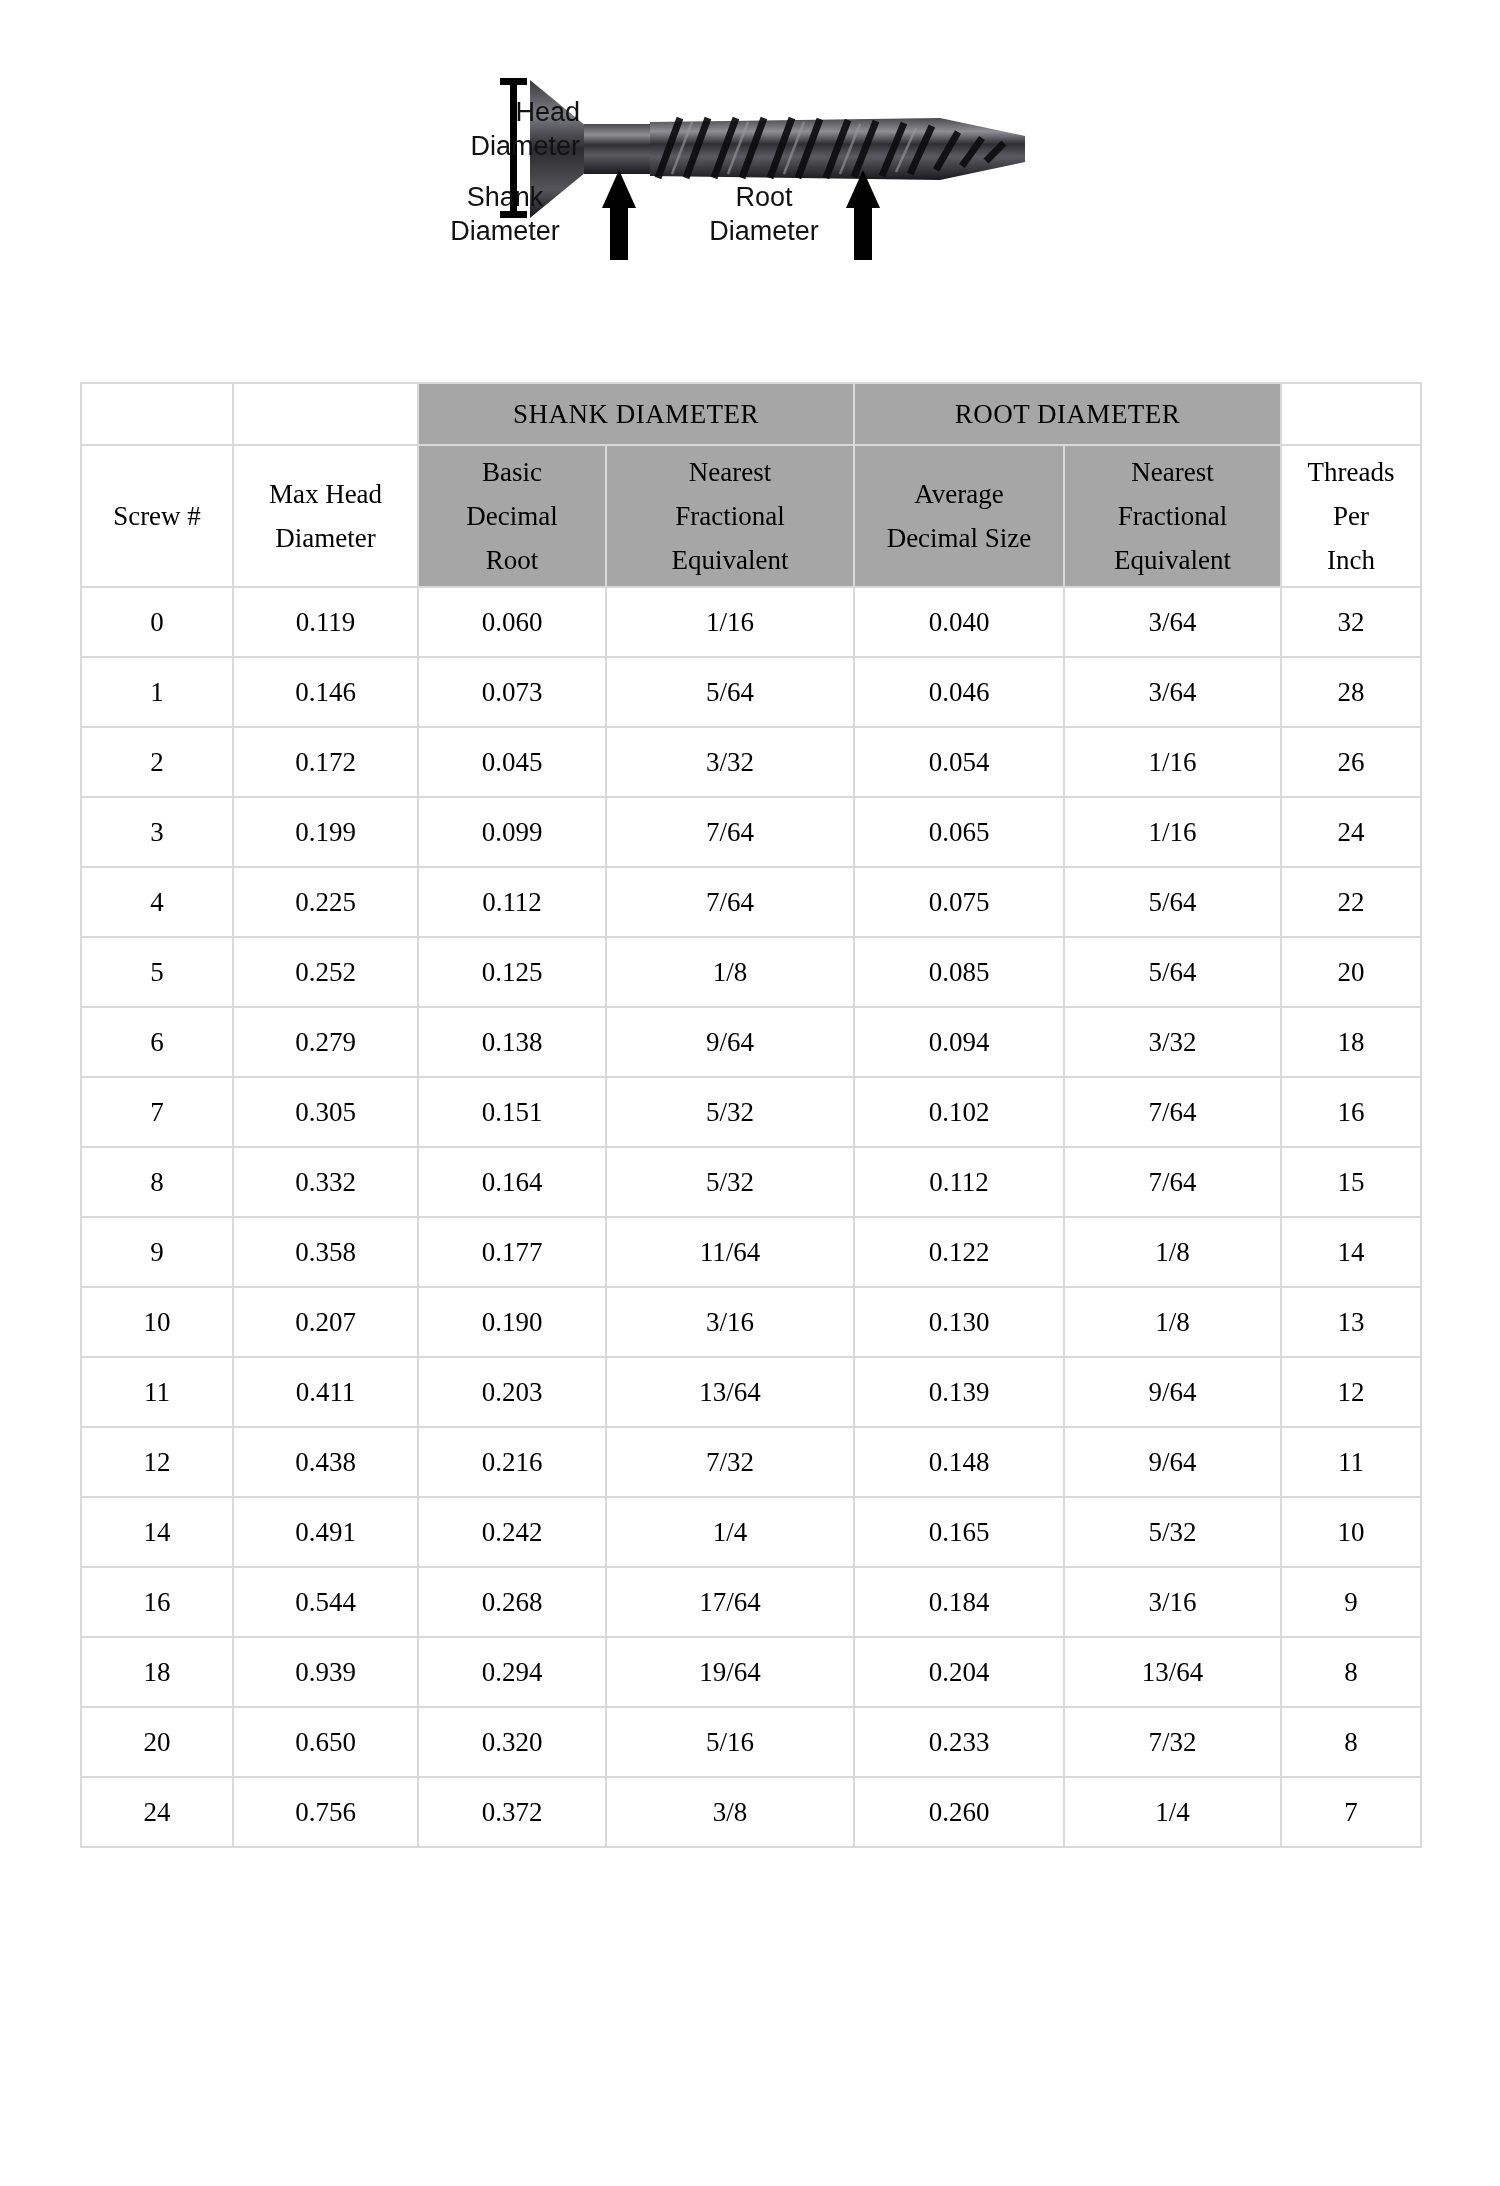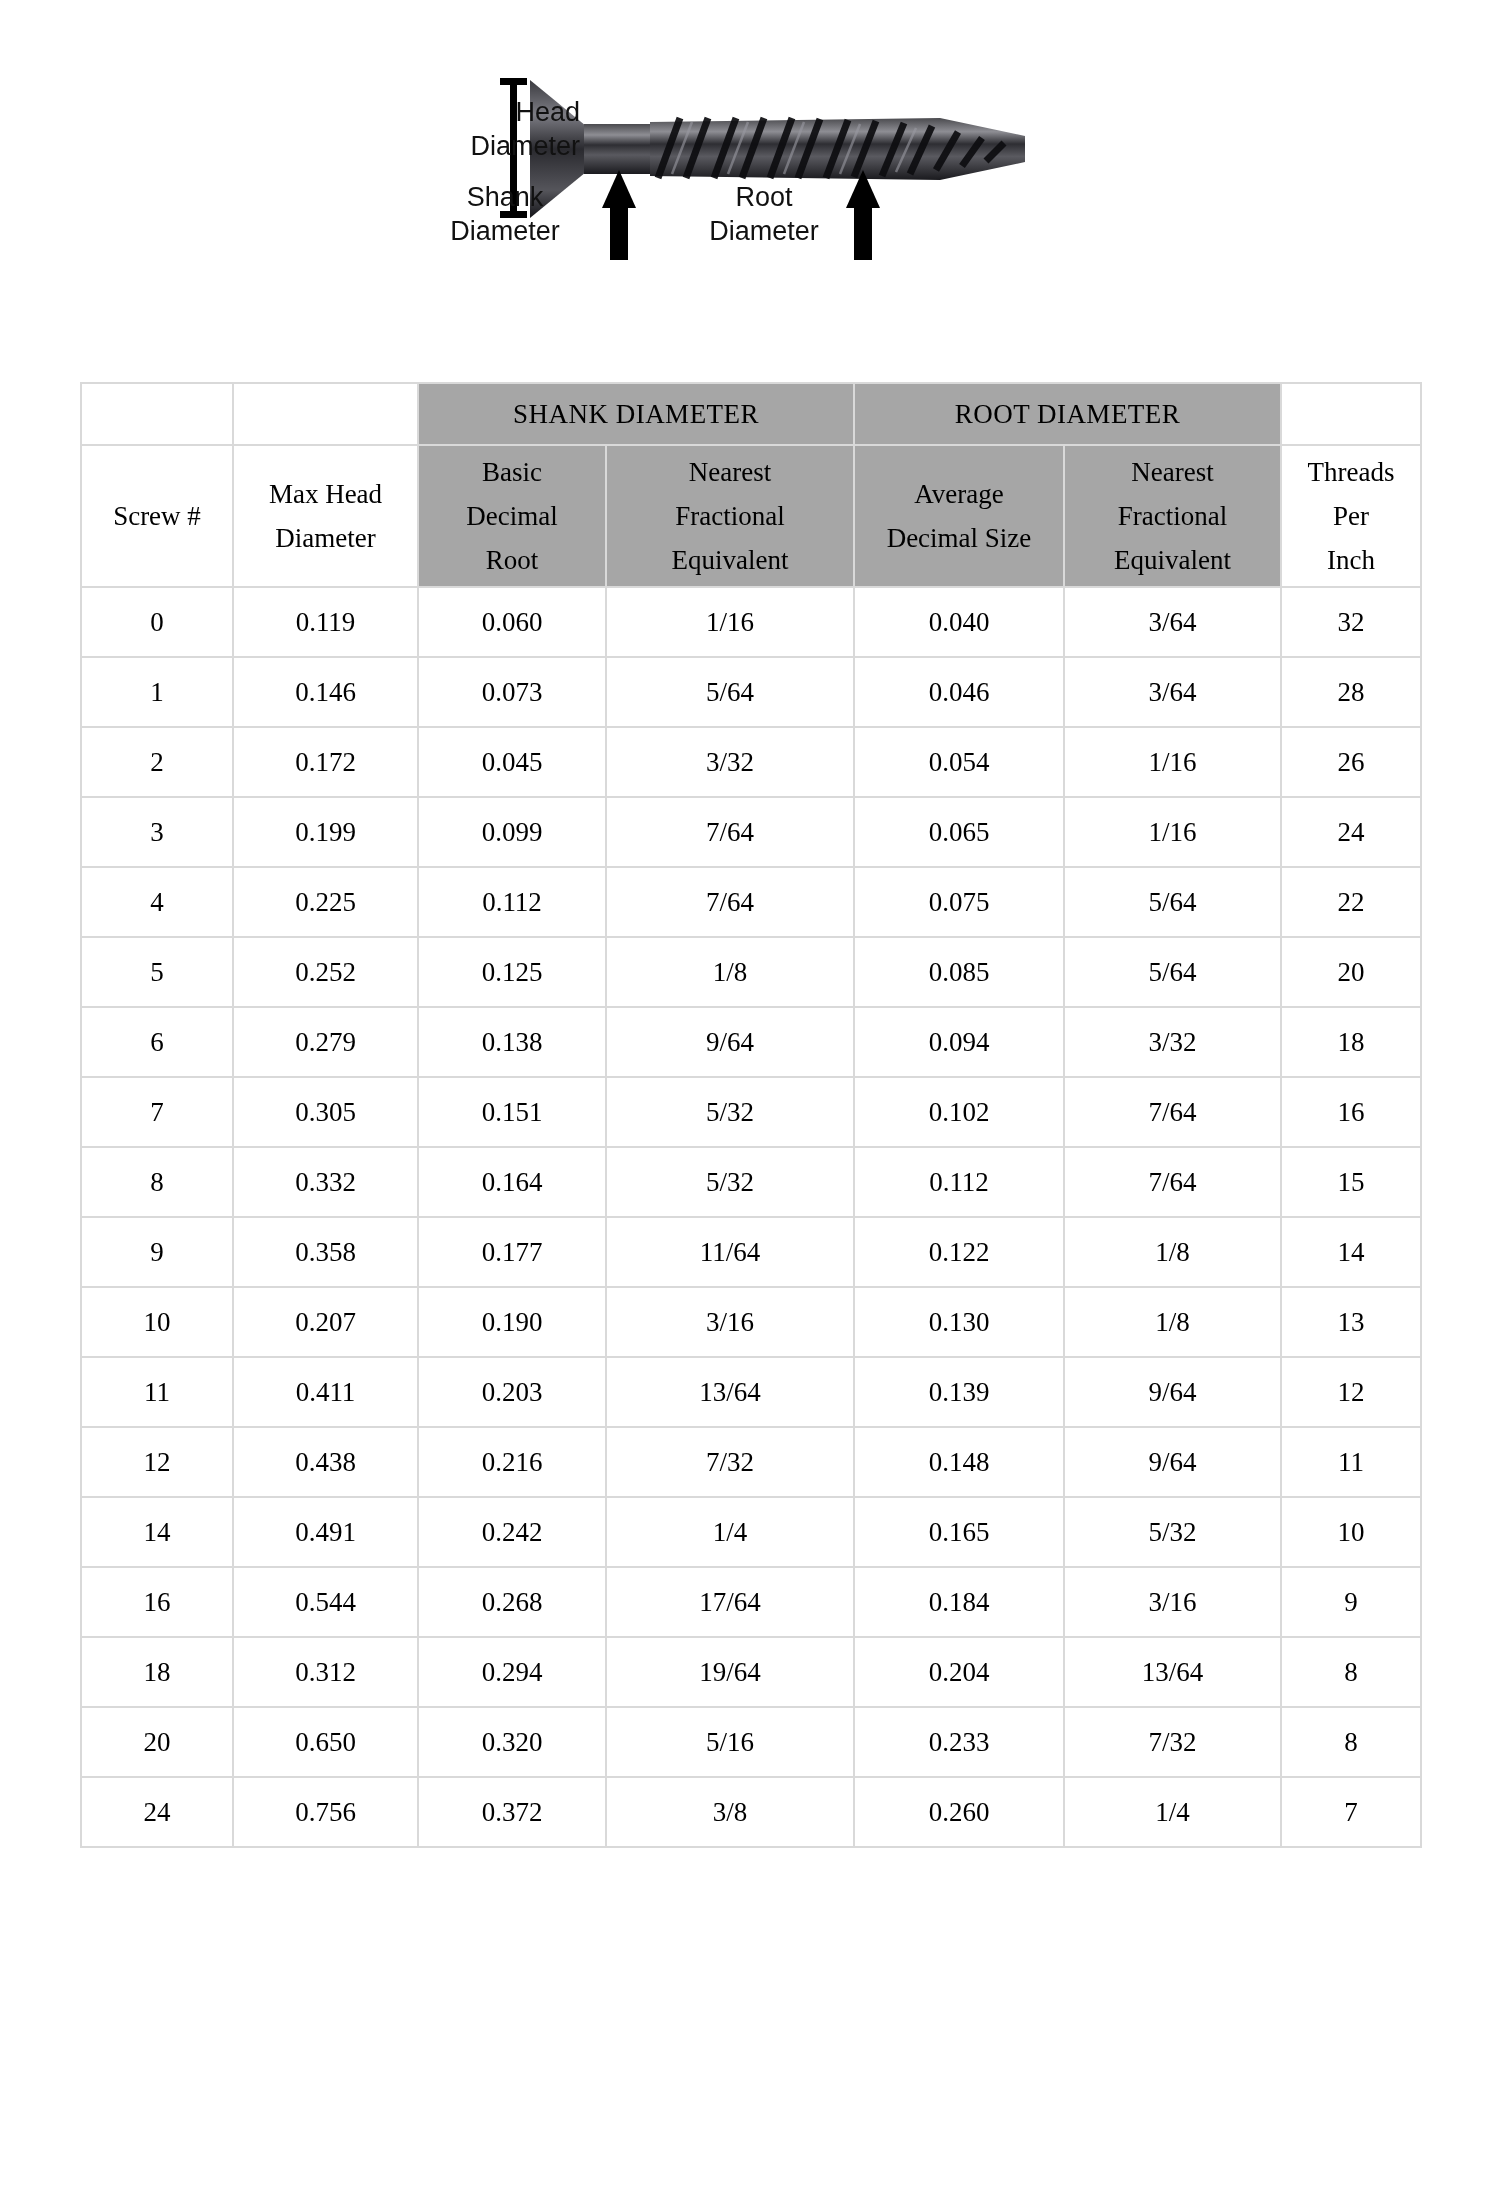--- a/index.html
+++ b/index.html
@@ -330,21 +330,21 @@
         <td>16</td>
         <td>0.544</td>
         <td>0.268</td>
         <td>17/64</td>
         <td>0.184</td>
         <td>3/16</td>
         <td>9</td>
       </tr>
       <tr class="data-row">
         <td>18</td>
-        <td>0.312</td>
+        <td>0.939</td>
         <td>0.294</td>
         <td>19/64</td>
         <td>0.204</td>
         <td>13/64</td>
         <td>8</td>
       </tr>
       <tr class="data-row">
         <td>20</td>
         <td>0.650</td>
         <td>0.320</td>

